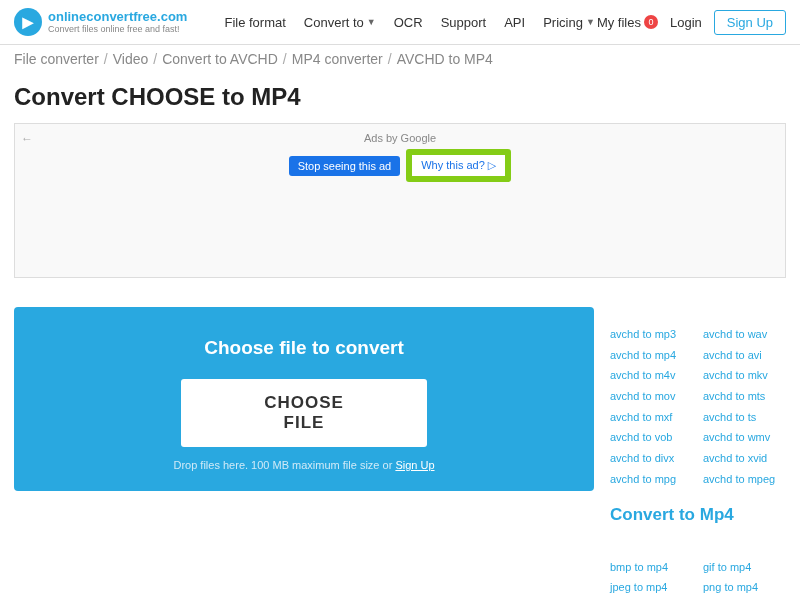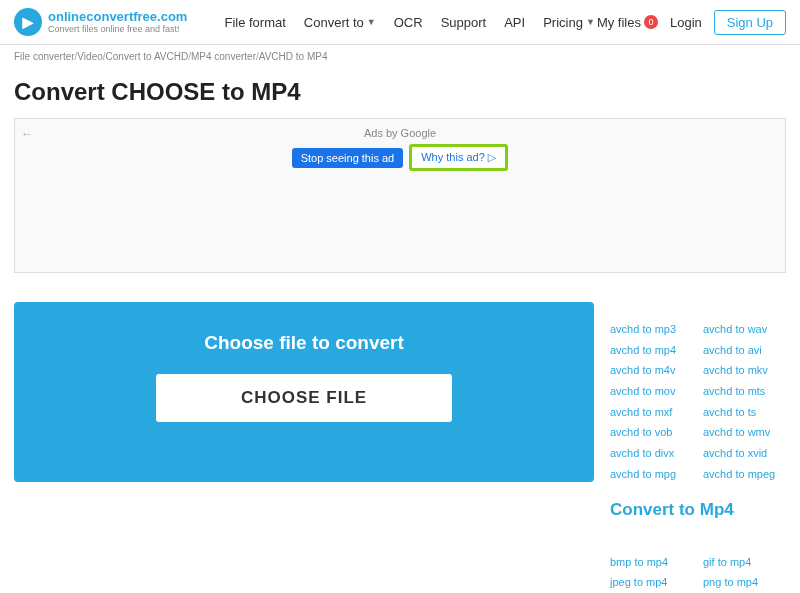--- a/index.html
+++ b/index.html
@@ -100,24 +100,25 @@
       border: 1.5px solid #29a8e0;
       border-radius: 3px;
       padding: 4px 12px;
       cursor: pointer;
       background: #fff;
     }
 
     
     .breadcrumb {
       padding: 6px 14px;
-      font-size: 10px;
+      font-size: 14px;
       color: #888;
       display: flex;
       align-items: flex-start;
+      gap: 5px;
     }
     .breadcrumb a { color: #888; text-decoration: none; }
     .breadcrumb-sep { color: #aaa; }
 
     
     .main {
       padding: 10px 14px 0 14px;
     }
     .page-title {
       font-size: 24px;
@@ -162,21 +163,21 @@
       color: white;
       border: none;
       border-radius: 3px;
       padding: 4px 9px;
       font-size: 11px;
       cursor: pointer;
     }
     .why-this-ad-btn {
       background: #fff;
       color: #1a73e8;
-      border: 3px solid #84cc16;
+      border: 6px solid #84cc16;
       border-radius: 3px;
       padding: 4px 9px;
       font-size: 11px;
       cursor: pointer;
       display: flex;
       align-items: center;
       gap: 3px;
     }
 
     
@@ -207,21 +208,21 @@
     .choose-file-btn {
       background: #fff;
       color: #333;
       border: none;
       border-radius: 3px;
       padding: 14px 60px;
       font-size: 17px;
       font-weight: bold;
       letter-spacing: 1px;
       cursor: pointer;
-      width: 296px;
+      width: 246px;
       text-align: center;
       margin-bottom: 12px;
     }
     .drop-text {
       font-size: 11px;
       color: #d0eaf7;
       text-align: center;
     }
     .drop-text a { color: #fff; text-decoration: underline; }
 
@@ -316,20 +317,24 @@
       <button class="stop-seeing-btn">Stop seeing this ad</button>
       <button class="why-this-ad-btn">Why this ad? ▷</button>
     </div>
   </div>
 
   <div class="content-row">
 
     <div class="converter-box">
       <div class="converter-title">Choose file to convert</div>
       <button class="choose-file-btn">CHOOSE FILE</button>
+      <div class="drop-text">
+        <span>Drop files here. 100 MB maximum file size or</span>
+        <a>Sign Up</a>
+      </div>
     </div>
 
     <div class="sidebar">
       <div class="sidebar-links" id="avchd-links">
           <a class="sidebar-link">avchd to mp3</a>
           <a class="sidebar-link">avchd to wav</a>
           <a class="sidebar-link">avchd to mp4</a>
           <a class="sidebar-link">avchd to avi</a>
           <a class="sidebar-link">avchd to m4v</a>
           <a class="sidebar-link">avchd to mkv</a>

